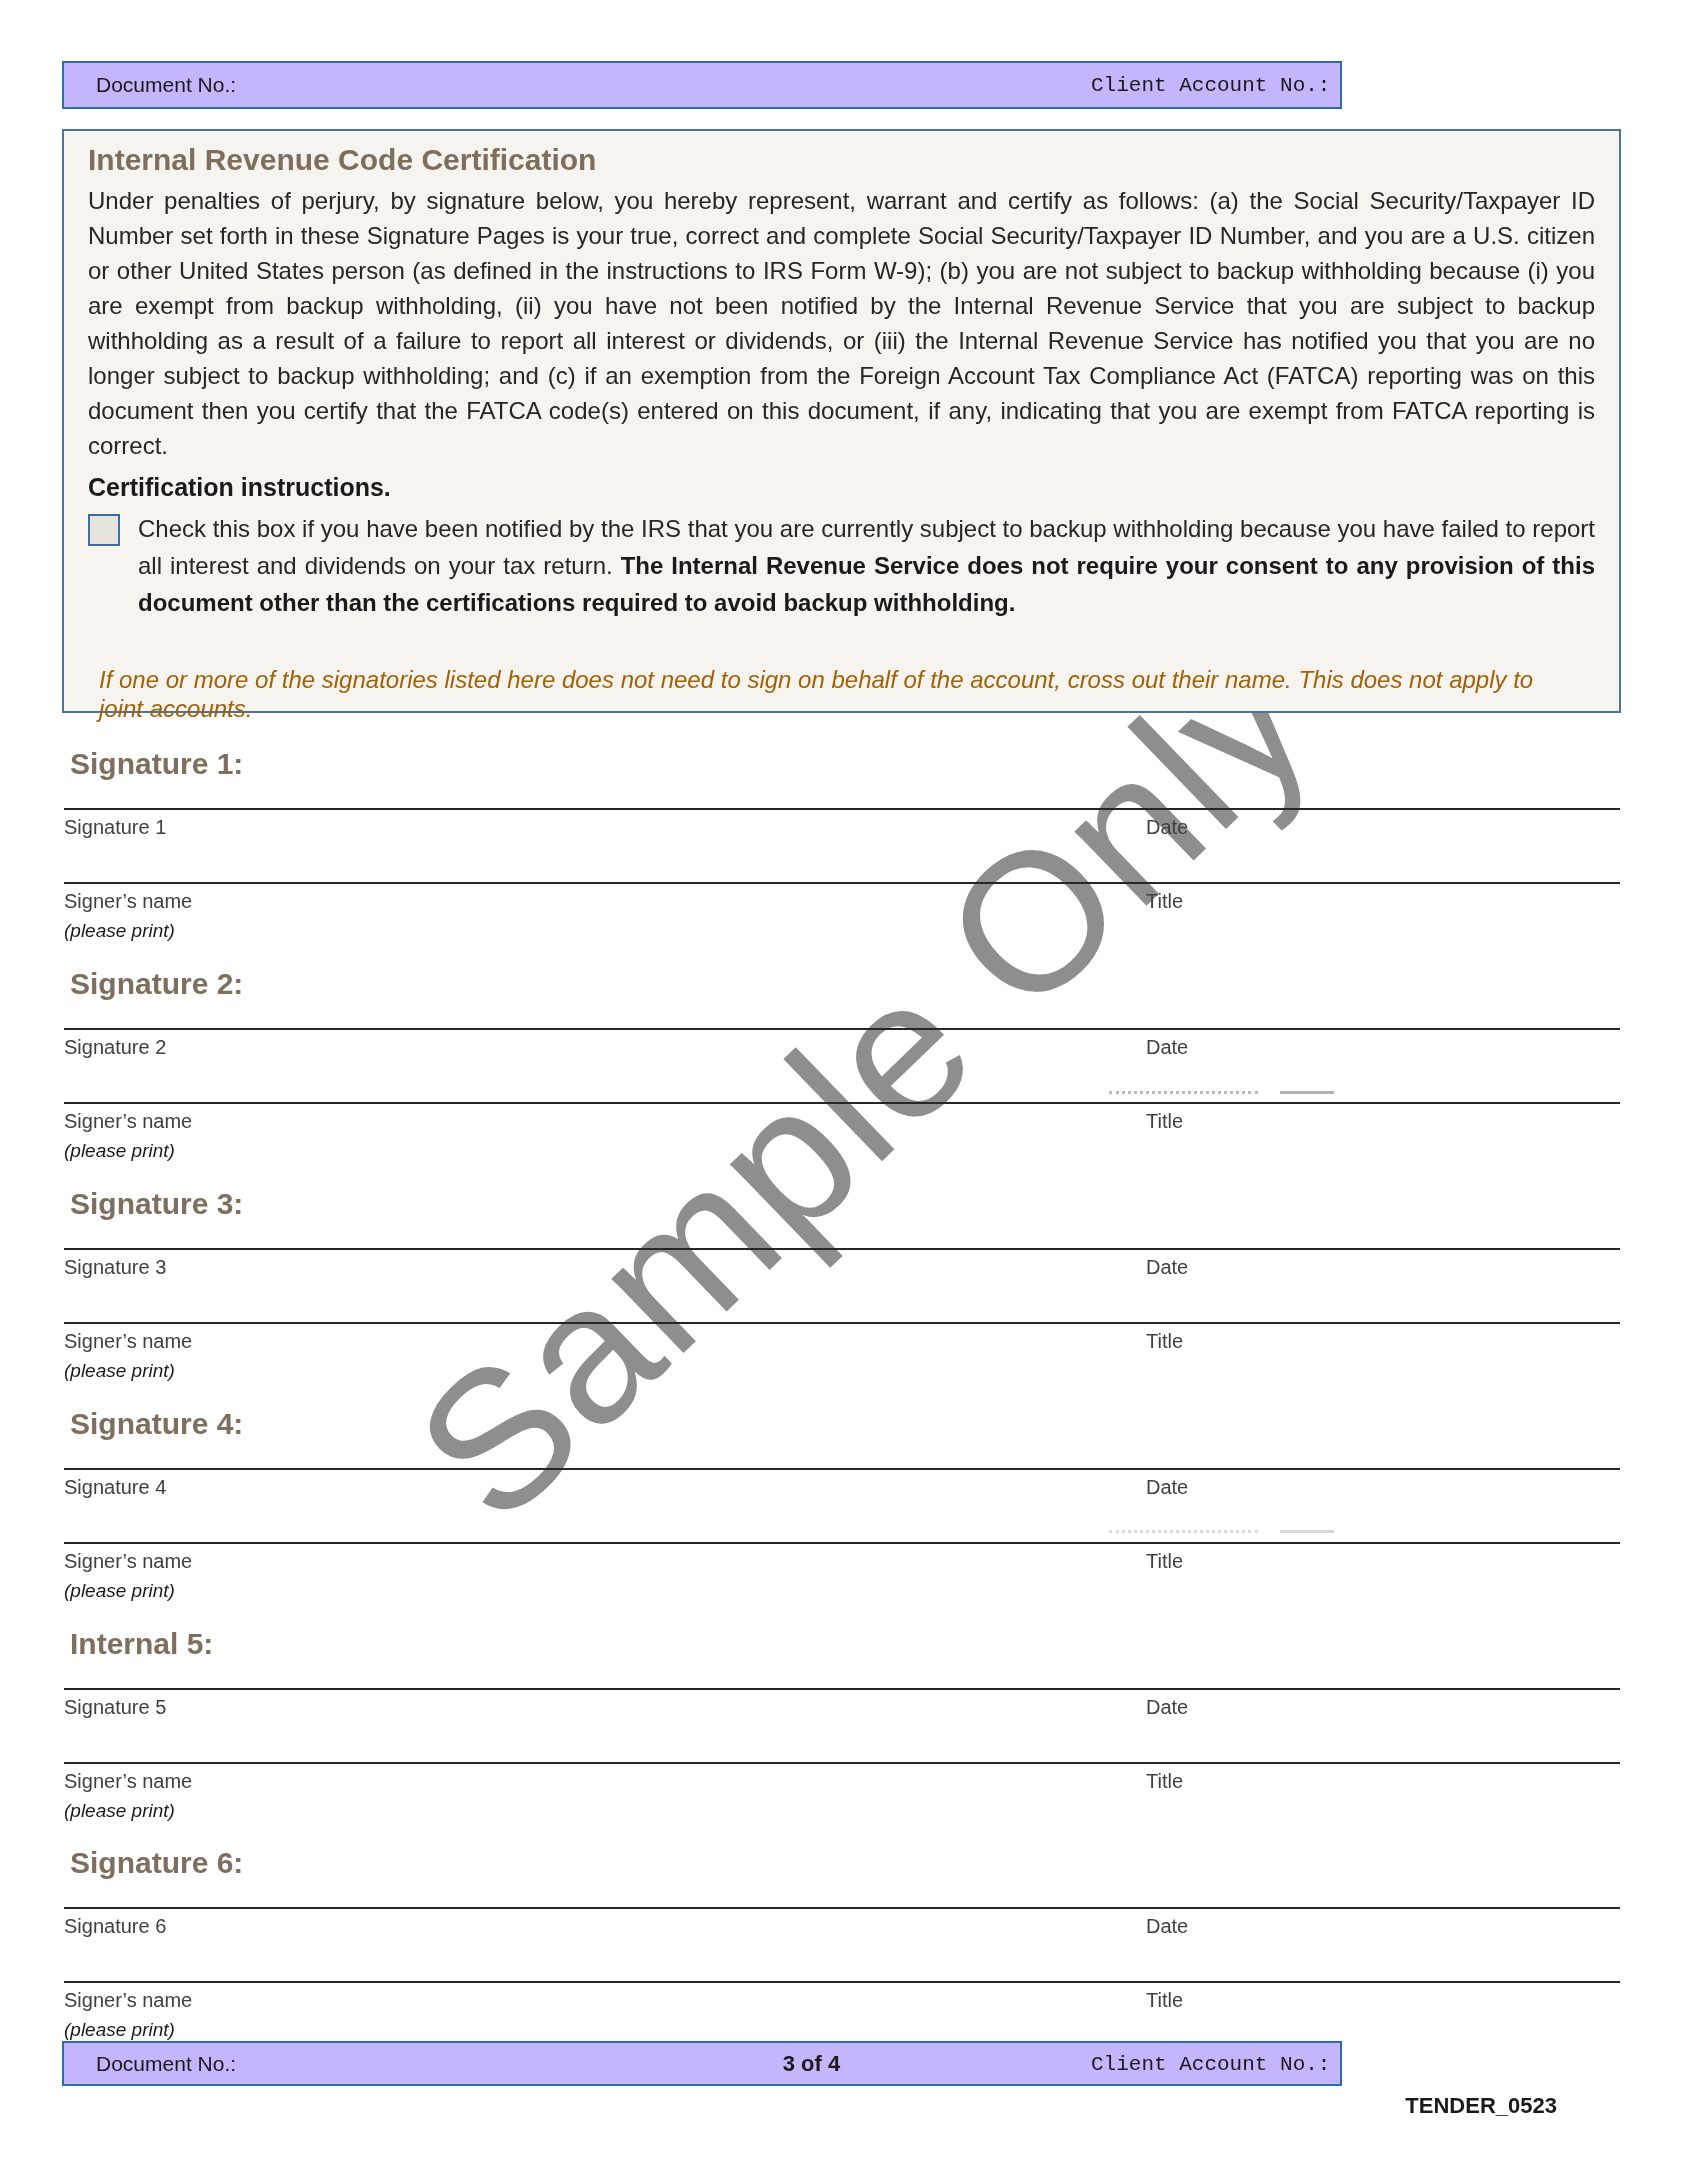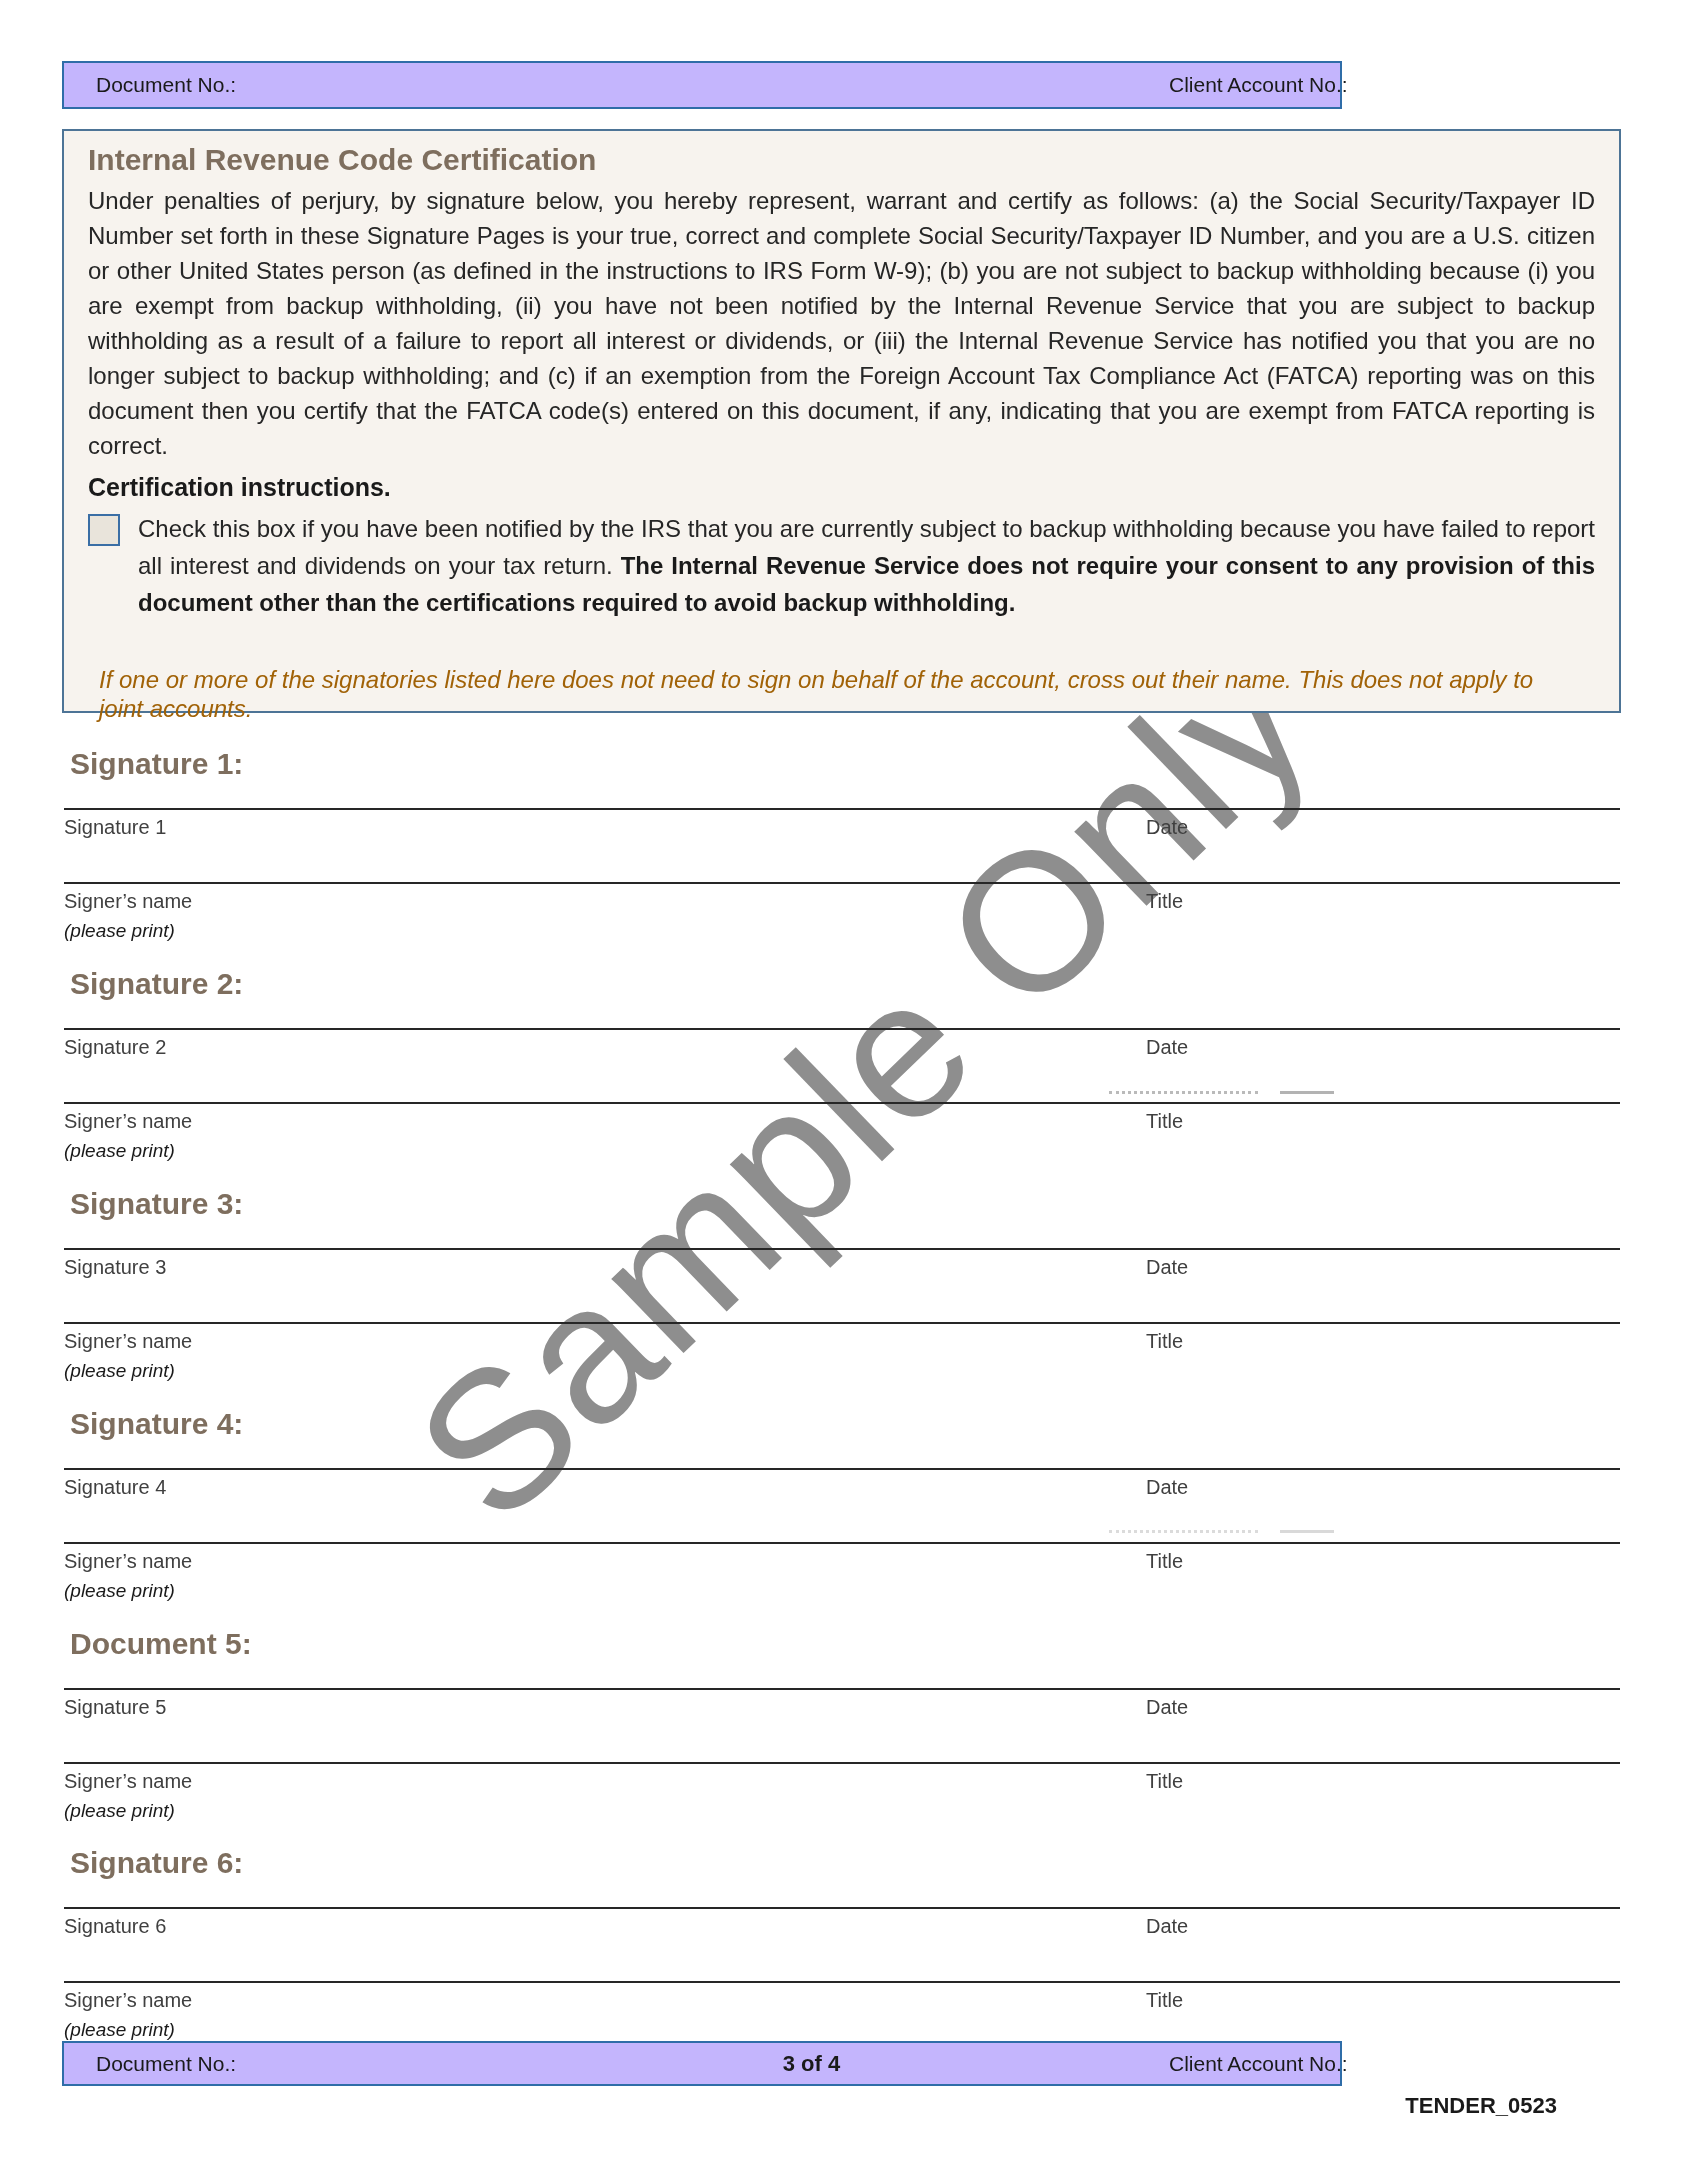--- a/index.html
+++ b/index.html
@@ -49,21 +49,21 @@
   .bar.footer { top: 2041px; height: 45px; }
   .bar .lbl {
     position: absolute;
     font-size: 21px;
     color: #1a1a1a;
     top: 50%;
     transform: translateY(-50%);
     white-space: nowrap;
   }
   .bar .lbl.left  { left: 32px; }
-  .bar .lbl.right { left: 1105px; }
+  .bar .lbl.right { left: 1027px; font-family: Liberation Mono, monospace; }
   .bar .page-num {
     position: absolute;
     left: 0;
     width: 1495px;
     text-align: center;
     font-size: 22px;
     font-weight: 700;
     color: #1a1a1a;
     top: 50%;
     transform: translateY(-50%);
@@ -267,21 +267,21 @@
       <span class="print-note">(please print)</span>
       <span class="sig-label title">Title</span>
     </div>
 
     <div class="artifact faint" style="left:1109px; top:1530px">
       <div class="frag-dotted"></div>
       <div class="frag-solid"></div>
     </div>
 
     <div class="sig-block" style="top:1627px">
-      <div class="sig-heading">Document 5:</div>
+      <div class="sig-heading">Internal 5:</div>
       <div class="rule r1"></div>
       <span class="sig-label sig">Signature 5</span>
       <span class="sig-label date">Date</span>
       <div class="rule r2"></div>
       <span class="sig-label name">Signer’s name</span>
       <span class="print-note">(please print)</span>
       <span class="sig-label title">Title</span>
     </div>
 
     <div class="sig-block" style="top:1846px">

